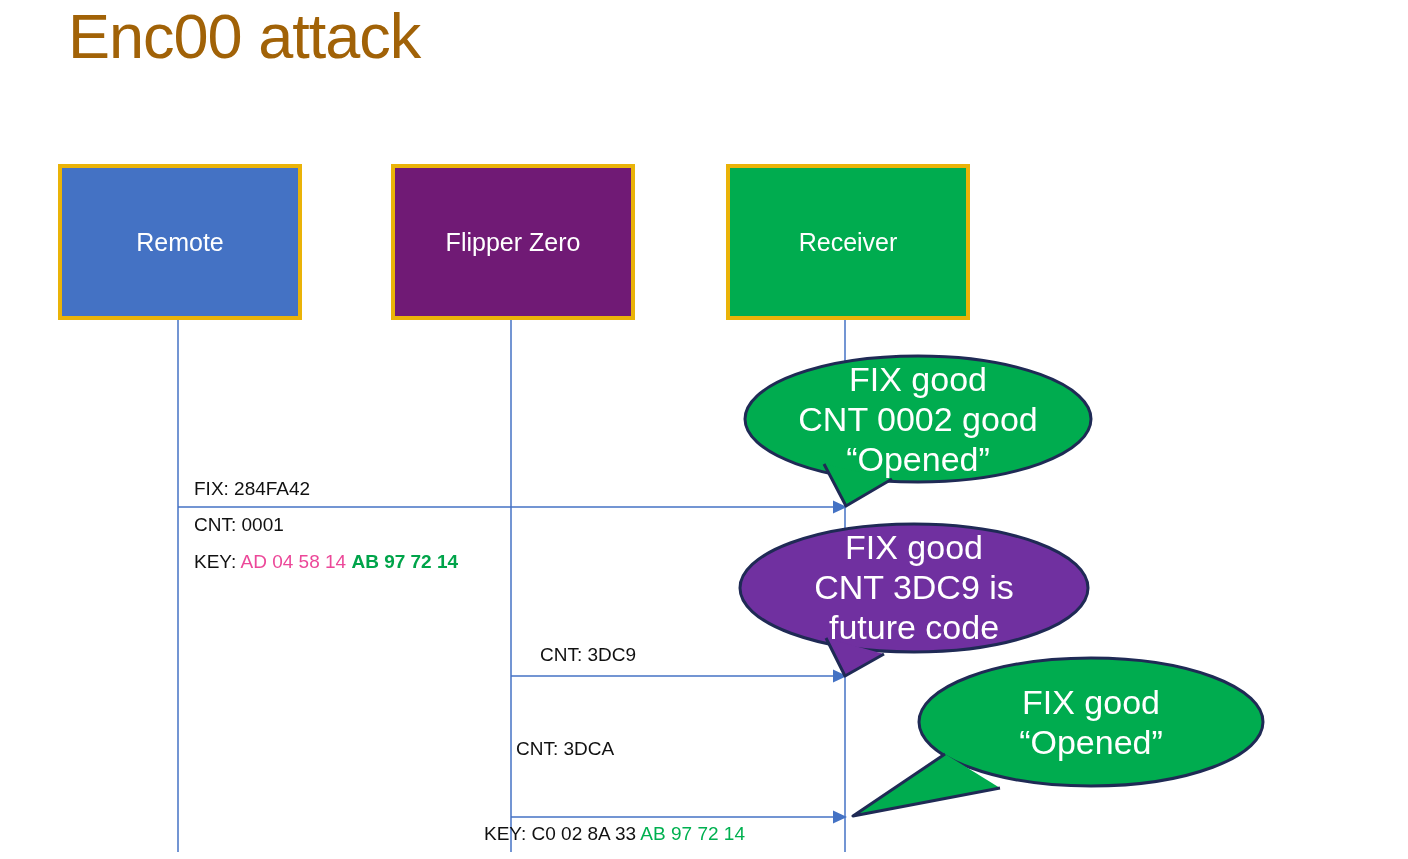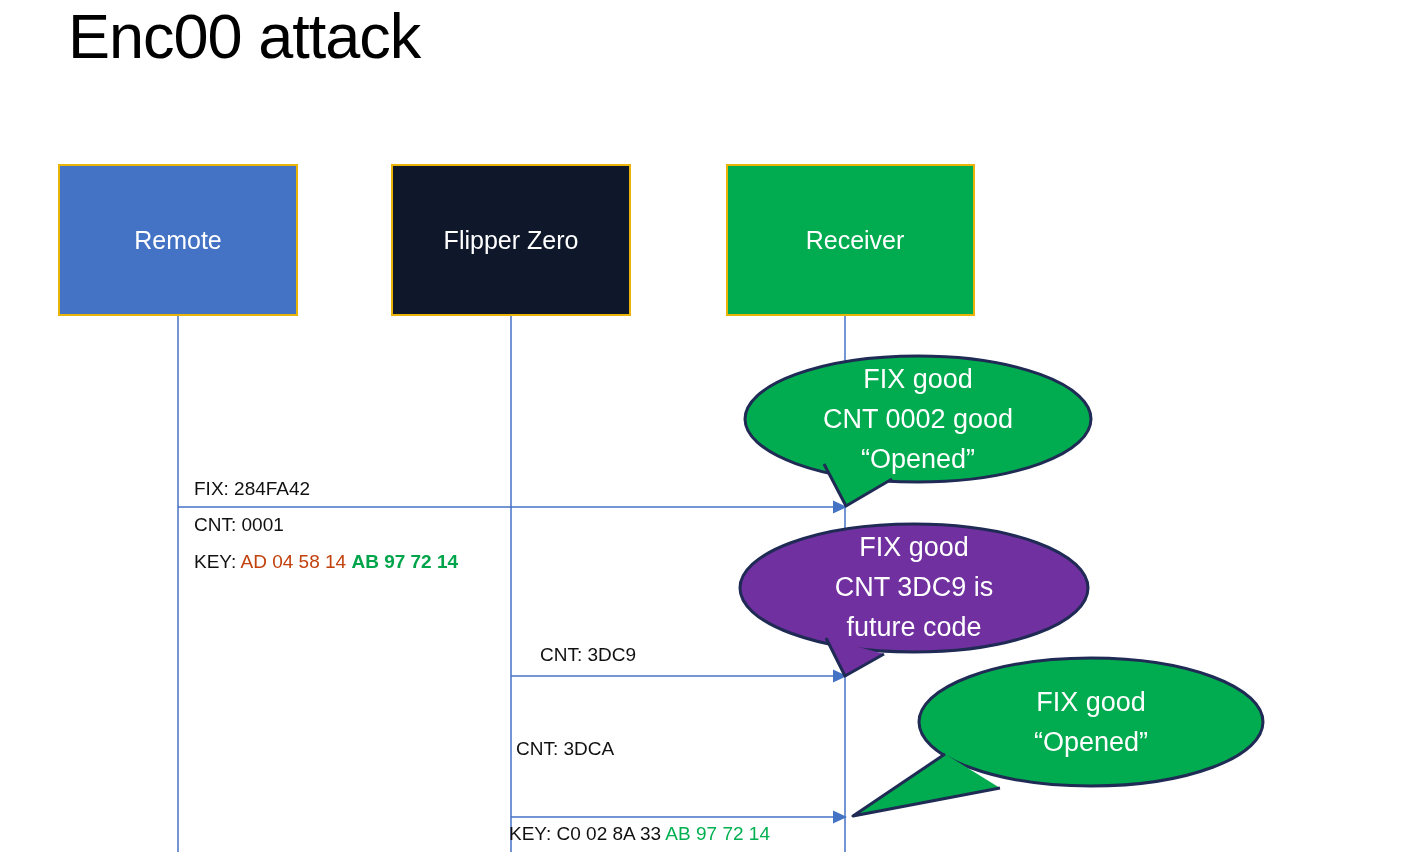--- a/index.html
+++ b/index.html
@@ -8,49 +8,49 @@
     background: #ffffff;
     font-family: "Liberation Sans", sans-serif;
     position: relative;
     overflow: hidden;
   }
   .stage { position: absolute; inset: 0; width: 1408px; height: 859px; }
 
   .slide-title {
     position: absolute; left: 68px; top: 0px;
     font-size: 63px; font-weight: 300; letter-spacing: -1px;
-    color: #000000; white-space: nowrap;
+    color: #a16207; white-space: nowrap;
   }
 
   .actor-box {
     position: absolute; top: 164px; height: 148px; width: 236px;
-    border: 2px solid #eab308;
+    border: 4px solid #eab308;
     display: flex; align-items: center; justify-content: center;
     color: #ffffff; font-size: 25px;
   }
   .actor-remote   { left: 58px;  background: #4472c4; }
-  .actor-flipper  { left: 391px; background: #0f172a; }
-  .actor-receiver { left: 726px; background: #00ac4f; padding-left: 9px; }
+  .actor-flipper  { left: 391px; background: #701a75; }
+  .actor-receiver { left: 726px; background: #00ac4f; }
 
   svg.diagram-layer { position: absolute; left: 0; top: 0; }
 
   .msg-text {
     position: absolute; font-size: 19px; line-height: 30px;
     color: #111111; white-space: nowrap;
   }
-  .key-changing-red { color: #c2410c; }
+  .key-changing-red { color: #ec4899; }
   .key-changing-black { color: #111111; }
   .key-fixed { color: #00b050; }
   .key-fixed-bold { color: #00a44a; font-weight: 700; }
 
   .callout-text {
     position: absolute; width: 344px; height: 126px;
     display: flex; flex-direction: column;
     align-items: center; justify-content: center;
-    color: #ffffff; font-size: 27px; line-height: 40px;
+    color: #ffffff; font-size: 34px; line-height: 40px;
     text-align: center; white-space: nowrap;
   }
   .callout1-text { left: 746px; top: 356px; }
   .callout2-text { left: 742px; top: 524px; }
   .callout3-text { left: 919px; top: 659px; }
 </style>
 </head>
 <body>
 
 <div class="stage">
@@ -105,21 +105,21 @@
 
   <div class="msg-text" style="left:194px; top:474px;">FIX: 284FA42</div>
   <div class="msg-text" style="left:194px; top:510px;">CNT: 0001</div>
   <div class="msg-text" style="left:194px; top:547px;">
     <span>KEY: </span><span class="key-changing-red">AD 04 58 14 </span><span class="key-fixed-bold">AB 97 72 14</span>
   </div>
 
   <div class="msg-text" style="left:516px; top:640px;margin-left:24px;">CNT: 3DC9</div>
 
   <div class="msg-text" style="left:516px; top:734px;">CNT: 3DCA</div>
-  <div class="msg-text" style="left:509px; top:819px;text-align:right;">
+  <div class="msg-text" style="left:484px; top:819px;text-align:right;">
     <span>KEY: </span><span class="key-changing-black">C0 02 8A 33 </span><span class="key-fixed">AB 97 72 14</span>
   </div>
 
   <div class="callout-text callout1-text">
     <div>FIX good</div>
     <div>CNT 0002 good</div>
     <div>“Opened”</div>
   </div>
   <div class="callout-text callout2-text">
     <div>FIX good</div>

